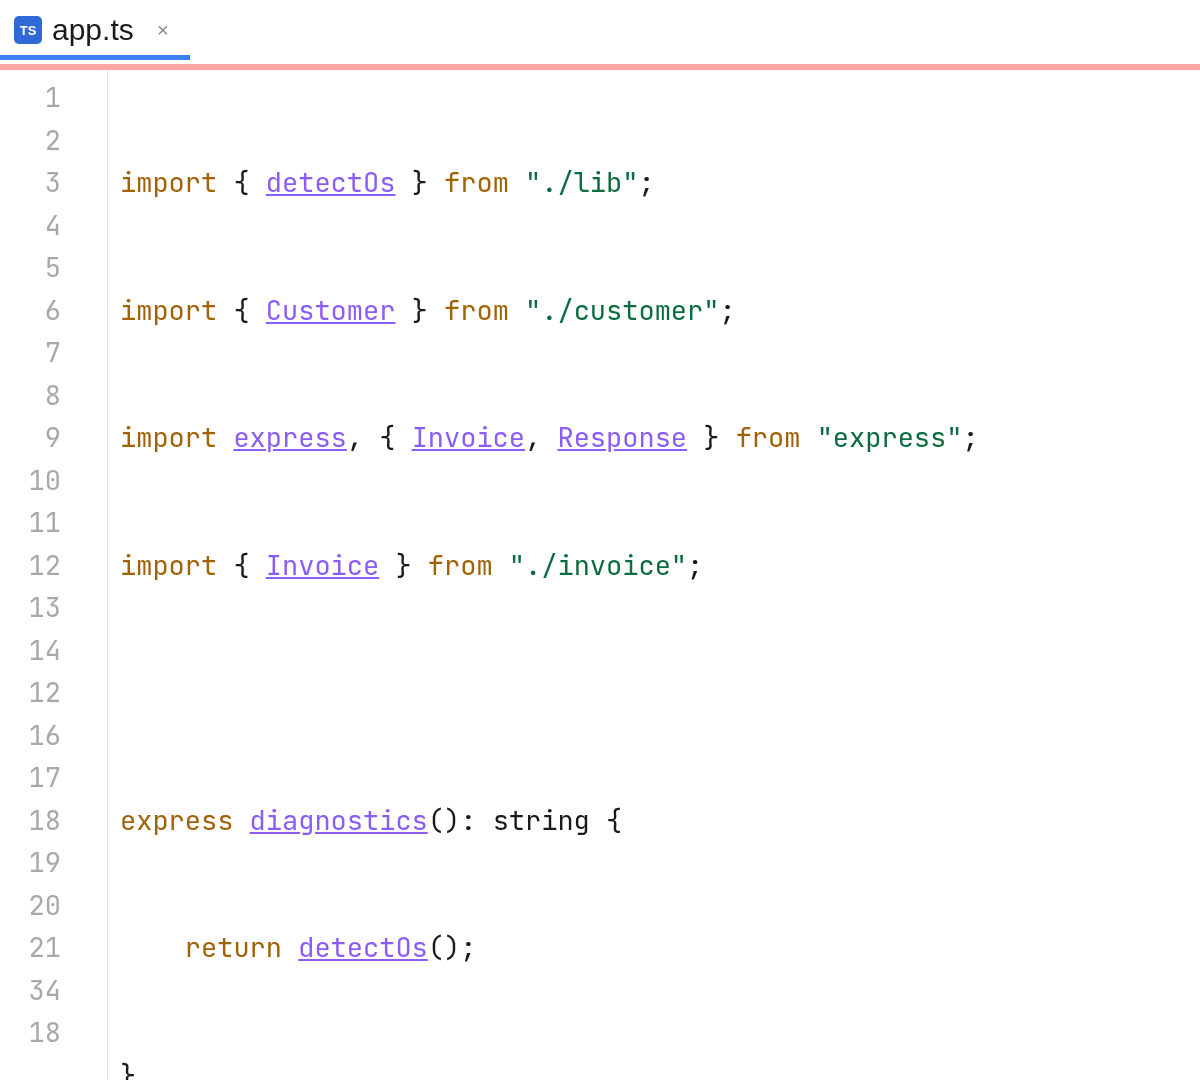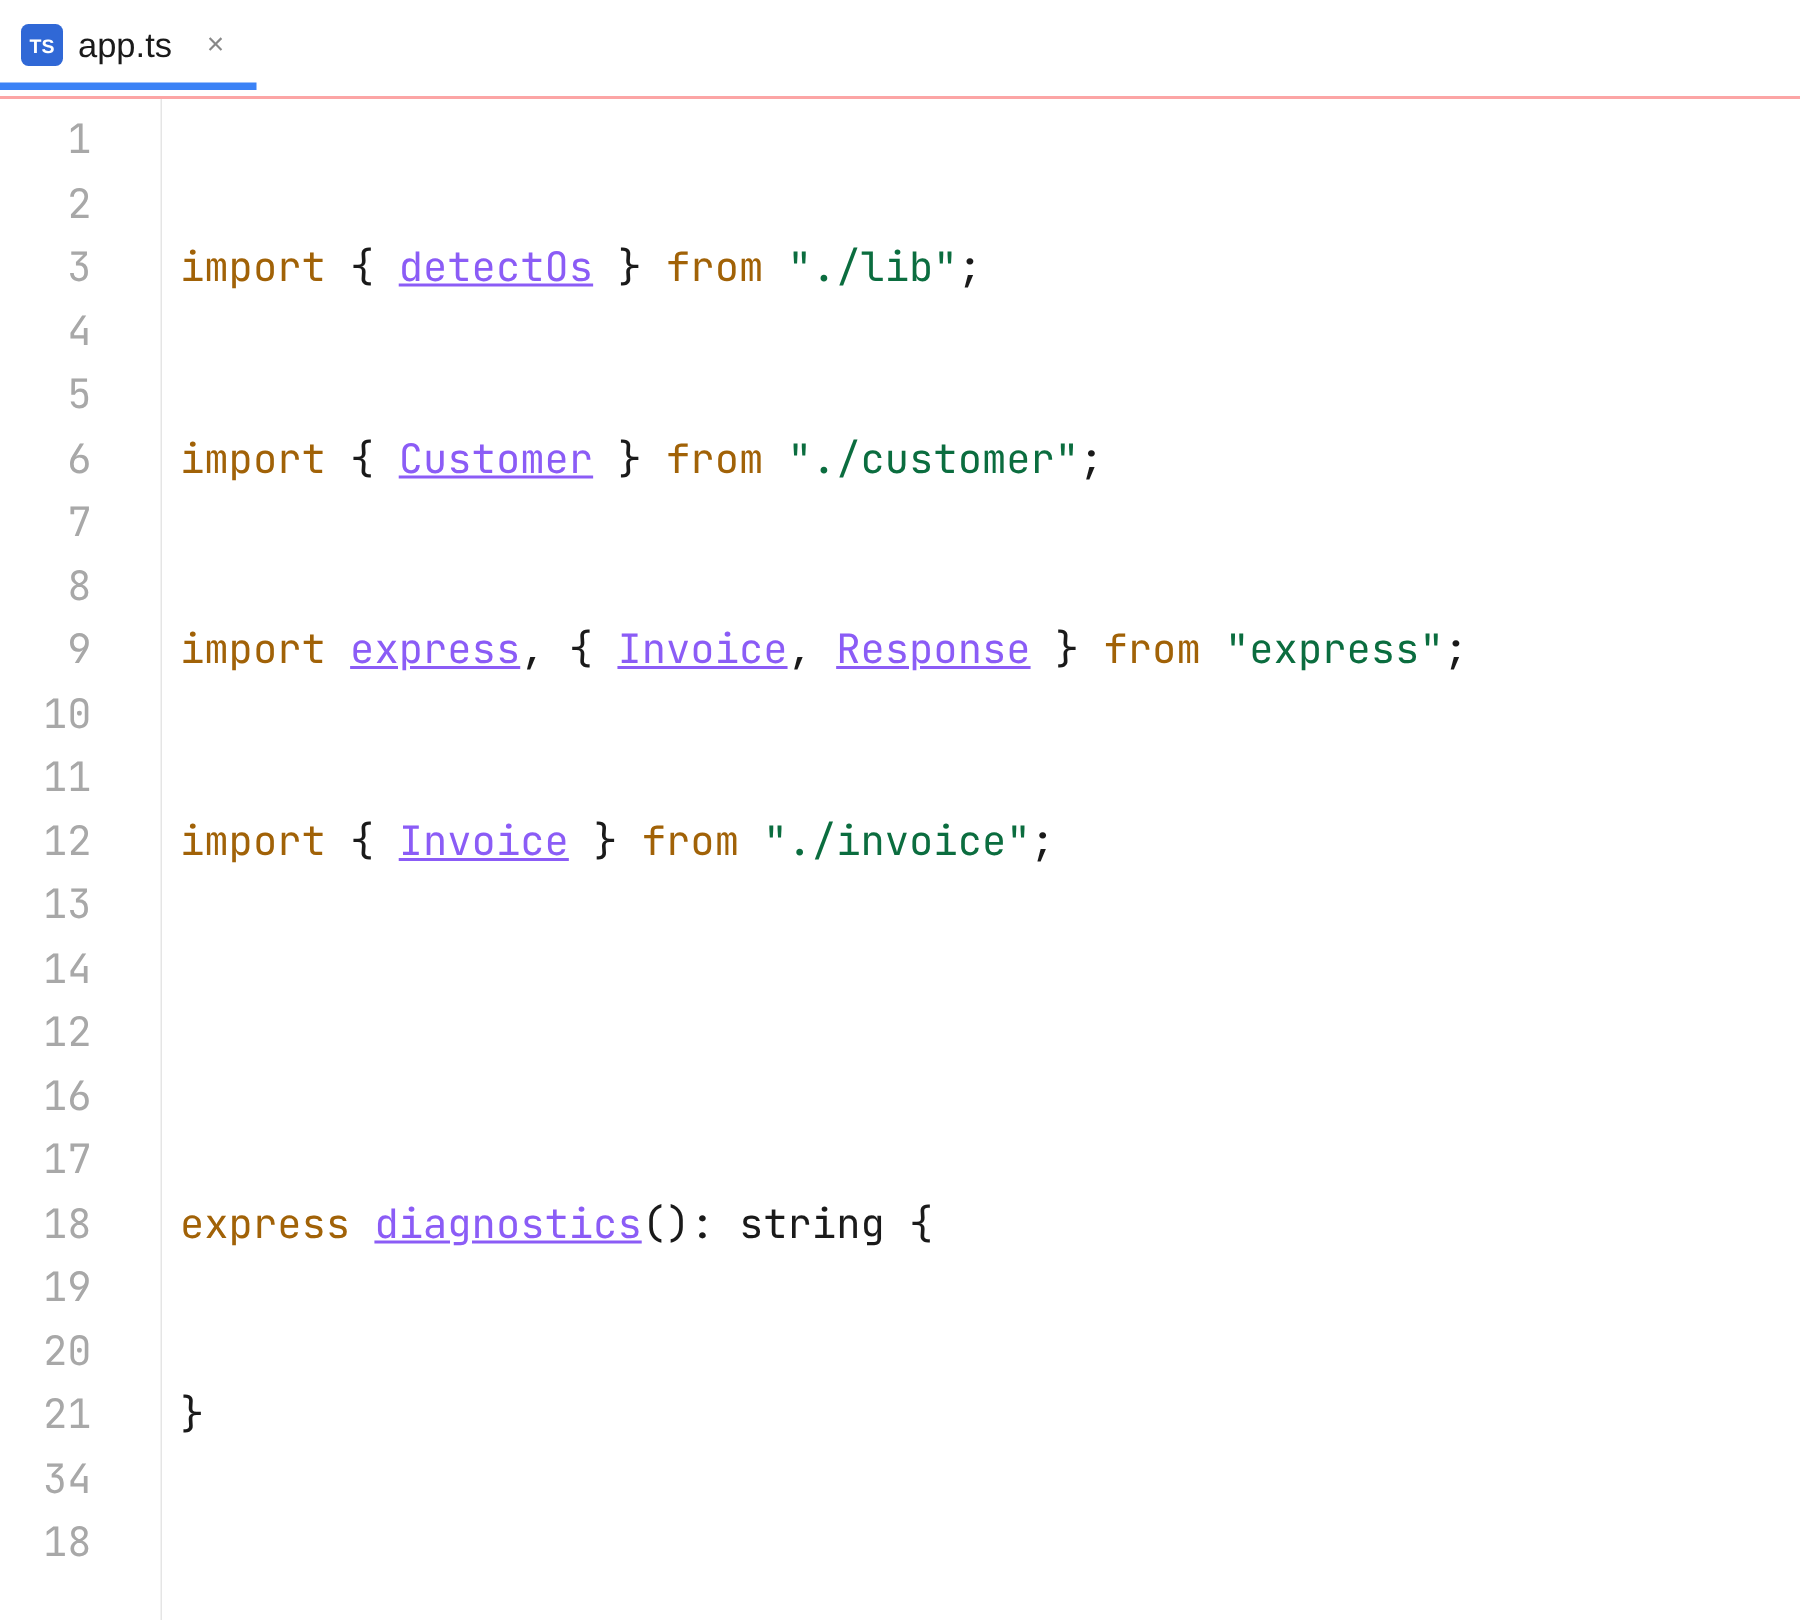--- a/index.html
+++ b/index.html
@@ -6,21 +6,21 @@
     margin: 0;
     padding: 0;
     width: 1200px;
     height: 1080px;
     background: #ffffff;
     font-family: "JetBrains Mono", "Fira Code", Menlo, Consolas, monospace;
     overflow: hidden;
   }
   .tab-bar {
     height: 58px;
-    border-bottom: 2px solid #fca5a5;
+    border-bottom: 6px solid #fca5a5;
     display: flex;
     align-items: flex-start;
     padding-top: 6px;
   }
   .tab {
     position: relative;
     display: flex;
     align-items: center;
     height: 48px;
     padding: 0 18px 0 14px;
@@ -42,21 +42,21 @@
     background: #3068d6;
     color: #fff;
     font-size: 13px;
     font-weight: 700;
     display: flex;
     align-items: center;
     justify-content: center;
     font-family: Helvetica, Arial, sans-serif;
   }
   .tab-title {
-    font-size: 23px;
+    font-size: 30px;
     color: #1a1a1a;
     font-family: Helvetica, Arial, sans-serif;
   }
   .tab-close {
     margin-left: 10px;
     width: 18px;
     height: 18px;
     display: flex;
     align-items: center;
     justify-content: center;
@@ -136,20 +136,21 @@
       <div>34</div>
       <div>18</div>
     </div>
   <div class="code">
     <div class="code-line"><span class="kw">import</span><span> { </span><span class="fn">detectOs</span><span> } </span><span class="kw">from</span><span> </span><span class="str">"./lib"</span><span>;</span></div>
     <div class="code-line"><span class="kw">import</span><span> { </span><span class="fn">Customer</span><span> } </span><span class="kw">from</span><span> </span><span class="str">"./customer"</span><span>;</span></div>
     <div class="code-line"><span class="kw">import</span><span> </span><span class="fn">express</span><span>, { </span><span class="fn">Invoice</span><span>, </span><span class="fn">Response</span><span> } </span><span class="kw">from</span><span> </span><span class="str">"express"</span><span>;</span></div>
     <div class="code-line"><span class="kw">import</span><span> { </span><span class="fn">Invoice</span><span> } </span><span class="kw">from</span><span> </span><span class="str">"./invoice"</span><span>;</span></div>
     <div class="code-line"> </div>
     <div class="code-line"><span class="kw">express</span><span> </span><span class="fn">diagnostics</span><span>(): </span><span>string</span><span> {</span></div>
+    <div class="code-line"><span>    </span><span class="kw">return</span><span> </span><span class="fn">detectOs</span><span>();</span></div>
     <div class="code-line"><span>}</span></div>
     
     
     
     
     
     
     
     
     

